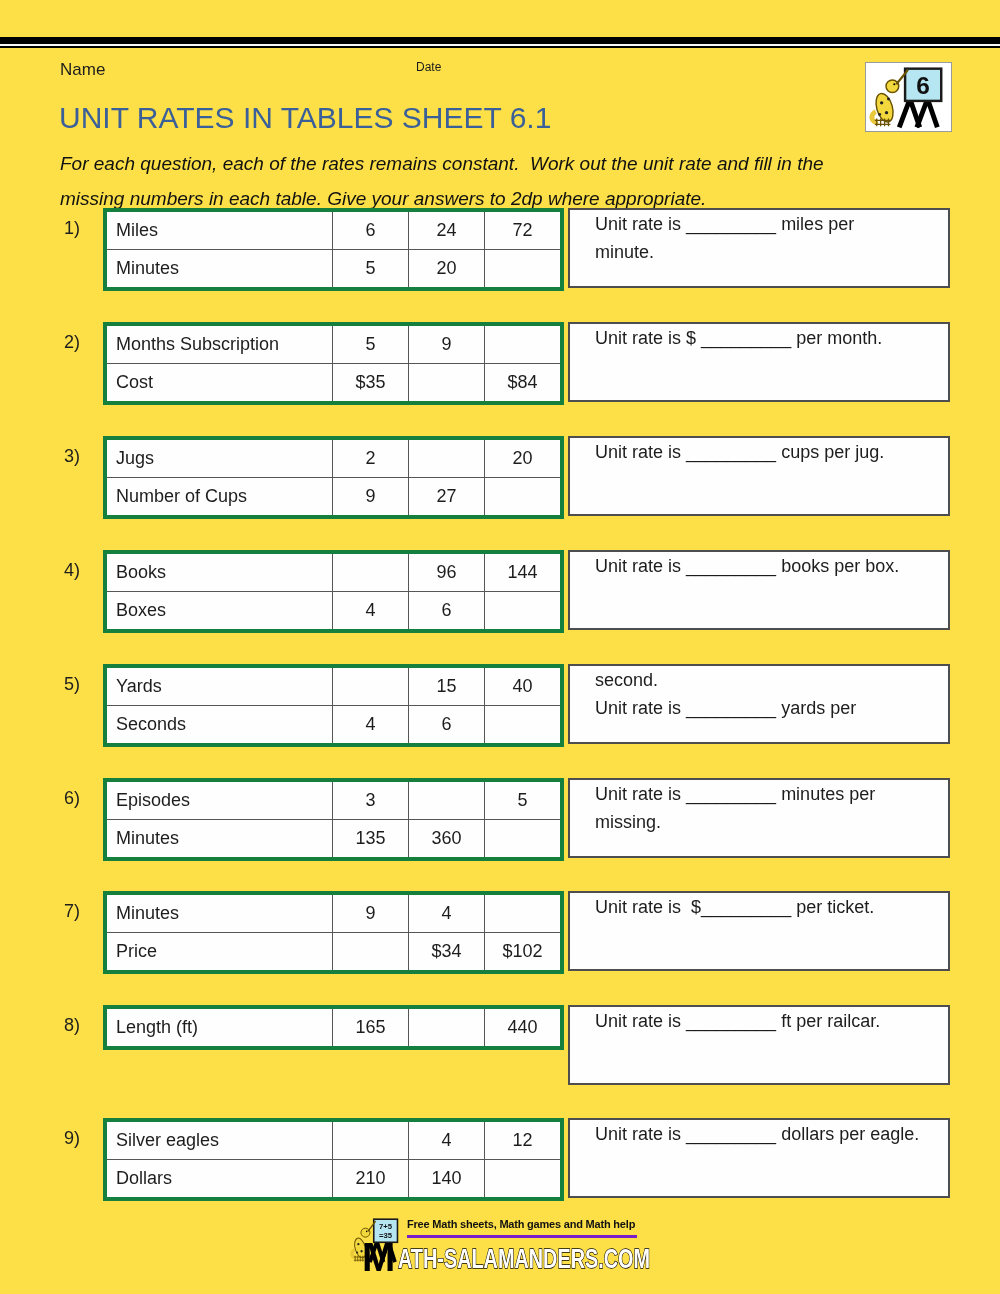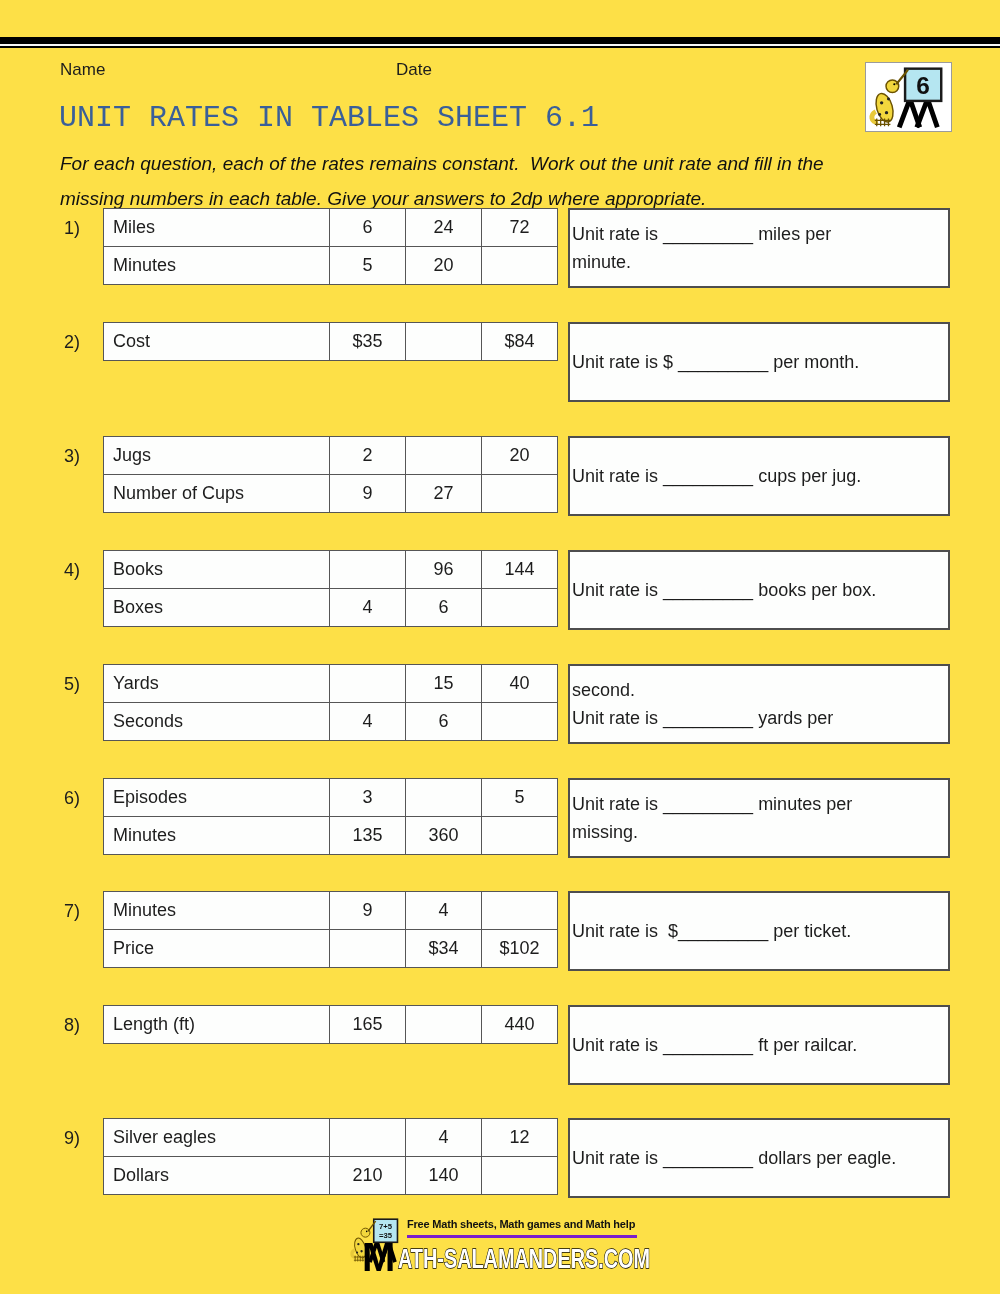--- a/index.html
+++ b/index.html
@@ -3,48 +3,48 @@
 <meta charset="utf-8">
 <style>
   html,body{margin:0;padding:0;background:#fff;}
   .page{position:relative;width:1000px;height:1294px;background:#fde047;
         font-family:"Liberation Sans",sans-serif;color:#1d1d1d;overflow:hidden;}
 
   .topbar{position:absolute;left:0;top:37px;width:1000px;height:11px;
     background:linear-gradient(to bottom,#000 0,#000 7px,#f8f8f8 7px,#f8f8f8 9px,#000 9px,#000 11px);}
 
   .name-label{position:absolute;left:60px;top:60px;font-size:17px;}
-  .date-label{position:absolute;left:396px;top:60px;font-size:17px;text-align:right;}
+  .date-label{position:absolute;left:416px;top:60px;font-size:12px;text-align:right;}
 
   .badge{position:absolute;left:865px;top:62px;width:87px;height:70px;background:#fff;
          border:1px solid #9b9b9b;box-sizing:border-box;}
   .badge svg{display:block;width:100%;height:100%;}
 
-  .title{position:absolute;left:59px;top:101px;font-family:Liberation Mono, monospace;
+  .title{position:absolute;left:59px;top:101px;font-family:Liberation Sans, sans-serif;
          font-size:30px;color:#3a5f99;}
 
   .instructions{position:absolute;left:60px;top:146px;font-size:19px;font-style:italic;
                 line-height:35px;color:#111;}
   .iline{white-space:pre;}
 
   .qrow{position:absolute;left:0;width:1000px;height:82px;}
   .q1{top:208px}.q2{top:322px}.q3{top:436px}.q4{top:550px}.q5{top:664px}
   .q6{top:778px}.q7{top:891px}.q8{top:1005px}.q9{top:1118px}
 
   .qnum{position:absolute;left:64px;top:10px;font-size:18px;}
 
   .qtable{position:absolute;left:103px;top:0;width:446px;border-collapse:collapse;
-          table-layout:fixed;background:#fdfefd;border:1px solid #15803d;}
+          table-layout:fixed;background:#fdfefd;border:4px solid #15803d;}
   .qtable td{border:1px solid #565656;height:37px;font-size:18px;padding:0;}
   .qtable td.lbl{width:216px;padding-left:9px;}
   .qtable td.val{width:75px;text-align:center;}
 
   .answer{position:absolute;left:568px;top:0;width:382px;height:80px;box-sizing:border-box;
           border:2px solid #4e4e4e;background:#fdfefd;display:flex;flex-direction:column;
-          justify-content:center;padding-left:2px;font-size:18px;}
+          padding-left:25px;font-size:18px;}
   .aline{line-height:28px;white-space:pre-wrap;}
 
   .footer{position:absolute;left:348px;top:1214px;width:340px;height:66px;}
   .flogo{position:absolute;left:0;top:2px;width:56px;height:50px;}
   .tagline{position:absolute;left:59px;top:4px;font-size:11px;font-weight:bold;
            letter-spacing:-0.2px;white-space:nowrap;color:#111;}
   .fline{position:absolute;left:59px;top:21px;width:230px;height:3px;}
   .wordmark{position:absolute;left:12px;top:20px;width:300px;height:44px;}
 </style>
 </head>
@@ -104,20 +104,26 @@
     <div class="answer">
       <div class="aline">Unit rate is _________ miles per</div>
       <div class="aline">minute.</div>
     </div>
   </div>
 
   <div class="qrow q2">
     <div class="qnum">2)</div>
     <table class="qtable">
         <tbody>
+      <tr>
+        <td class="lbl">Months Subscription</td>
+        <td class="val">5</td>
+        <td class="val">9</td>
+        <td class="val"></td>
+      </tr>
       <tr>
         <td class="lbl">Cost</td>
         <td class="val">$35</td>
         <td class="val"></td>
         <td class="val">$84</td>
       </tr>
     </tbody>
       </table>
     <div class="answer">
       <div class="aline">Unit rate is $ _________ per month.</div>

